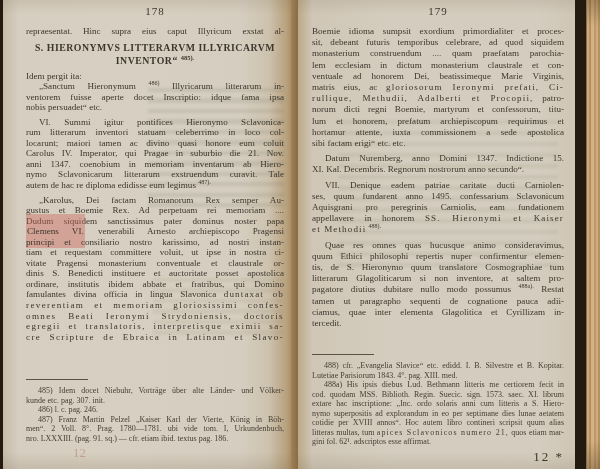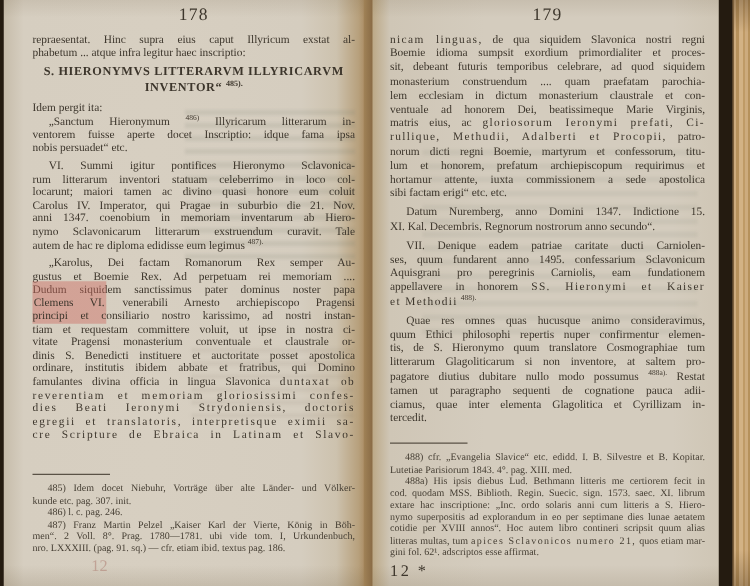--- a/index.html
+++ b/index.html
@@ -27,21 +27,21 @@
     background:linear-gradient(90deg,#a08257 0,#8a6c46 35%,#97794f 60%,#b79a6f 85%,#c3ab83 100%);
   }
   .page-edges{
     position:absolute;top:0;left:586px;width:14px;height:469px;
     background:
       linear-gradient(180deg, rgba(60,40,18,.30) 0, rgba(0,0,0,0) 26px, rgba(0,0,0,0) 440px, rgba(60,40,18,.30) 469px),
       repeating-linear-gradient(90deg,#cdab7e 0 2px,#b6915c 2px 4px,#d3b285 4px 7px,#bf9a66 7px 9px);
     border-left:1px solid #8d6f47;
   }
   .pagenum{
-    position:absolute;top:5px;font-size:14px;letter-spacing:1px;text-align:center;
+    position:absolute;top:5px;font-size:11px;letter-spacing:1px;text-align:center;
   }
   .page-left .pagenum{left:23px;width:258px;}
   .page-right .pagenum{left:14px;width:252px;}
   .textcol{position:absolute;}
   .page-left .body{left:23px;top:26px;width:258px;}
   .page-right .body{left:14px;top:26px;width:252px;}
   .line{
     font-size:9.1px;line-height:10.55px;
     text-align:justify;text-align-last:justify;
   }
@@ -60,41 +60,40 @@
   .fnrule{position:absolute;width:62px;border-top:1px solid #5a5246;}
   .page-left .fnrule{left:23px;top:379px;}
   .page-right .fnrule{left:14px;top:354px;}
   .footnotes{color:#453e33;}
   .page-left .footnotes{left:23px;top:386px;width:258px;}
   .page-right .footnotes{left:14px;top:361px;width:252px;}
   .footnotes .line{font-size:8px;line-height:9.55px;}
   .footnotes .line.indent{text-indent:12px;}
   .sig{position:absolute;font-size:13px;}
   .sig-left{left:70px;top:445px;color:rgba(158,92,82,.38);}
-  .sig-right{left:14px;top:449px;width:252px;text-align:left;letter-spacing:2px;}
+  .sig-right{left:14px;top:449px;width:252px;text-align:right;letter-spacing:2px;}
   .ghost{position:absolute;pointer-events:none;filter:blur(1.1px);}
   .ghost-1{left:145px;top:88px;width:136px;height:120px;
     background:repeating-linear-gradient(180deg,rgba(104,112,96,.13) 0 4px,rgba(0,0,0,0) 4px 10.5px);}
   .ghost-2{left:150px;top:278px;width:130px;height:60px;
     background:repeating-linear-gradient(180deg,rgba(110,100,82,.08) 0 4px,rgba(0,0,0,0) 4px 10.5px);}
   .ghost-3{left:40px;top:120px;width:220px;height:150px;
     background:repeating-linear-gradient(180deg,rgba(104,110,94,.09) 0 4px,rgba(0,0,0,0) 4px 11px);}
 </style>
 </head>
 <body>
 
 <div class="book">
 
   <div class="page page-left">
     <div class="ghost ghost-1"></div>
     <div class="ghost ghost-2"></div>
     <div class="pagenum">178</div>
     <div class="textcol body">
         <div class="line">repraesentat.  Hinc supra eius caput Illyricum exstat al-</div>
-        <div class="line short">phabetum ... atque infra legitur haec inscriptio:</div>
         <div class="line heading gap">S. HIERONYMVS LITTERARVM ILLYRICARVM</div>
         <div class="line heading">INVENTOR“ <span class="su">485).</span></div>
         <div class="line gap short">Idem pergit ita:</div>
         <div class="line indent">„Sanctum Hieronymum <span class="su">486)</span> Illyricarum litterarum in-</div>
         <div class="line">ventorem fuisse aperte docet Inscriptio: idque fama ipsa</div>
         <div class="line short">nobis persuadet“ etc.</div>
         <div class="line indent gap">VI.  Summi igitur pontifices Hieronymo Sclavonica-</div>
         <div class="line">rum litterarum inventori statuam celeberrimo in loco col-</div>
         <div class="line">locarunt; maiori tamen ac divino quasi honore eum coluit</div>
         <div class="line">Carolus IV. Imperator, qui Pragae in suburbio die 21. Nov.</div>
@@ -105,21 +104,21 @@
         <div class="line">gustus et Boemie Rex.  Ad perpetuam rei memoriam ....</div>
         <div class="line">Dudum siquidem sanctissimus pater dominus noster papa</div>
         <div class="line"><span class="hl">Clemens VI.</span> venerabili Arnesto archiepiscopo Pragensi</div>
         <div class="line">principi et consiliario nostro karissimo, ad nostri instan-</div>
         <div class="line">tiam et requestam committere voluit, ut ipse in nostra ci-</div>
         <div class="line">vitate Pragensi monasterium conventuale et claustrale or-</div>
         <div class="line">dinis S. Benedicti instituere et auctoritate posset apostolica</div>
         <div class="line">ordinare, institutis ibidem abbate et fratribus, qui Domino</div>
         <div class="line">famulantes divina officia in lingua Slavonica <span class="sp">duntaxat ob</span></div>
         <div class="line spaced">reverentiam et memoriam gloriosissimi confes-</div>
-        <div class="line spaced">dies Beati Ieronymi Strydoniensis, doctoris</div>
+        <div class="line spaced">omnes Beati Ieronymi Strydoniensis, doctoris</div>
         <div class="line spaced">egregii et translatoris, interpretisque eximii sa-</div>
         <div class="line spaced">cre Scripture de Ebraica in Latinam et Slavo-</div>
       </div>
     <div class="fnrule"></div>
     <div class="textcol footnotes">
         <div class="line indent">485) Idem docet Niebuhr, Vorträge über alte Länder- und Völker-</div>
         <div class="line short">kunde etc. pag. 307. init.</div>
         <div class="line indent short">486) l. c. pag. 246.</div>
         <div class="line indent">487) Franz Martin Pelzel „Kaiser Karl der Vierte, König in Böh-</div>
         <div class="line">men“.  2 Voll.  8°.  Prag. 1780—1781.  ubi vide tom. I, Urkundenbuch,</div>
@@ -127,21 +126,20 @@
       </div>
     <div class="sig sig-left">12</div>
   </div>
 
   <div class="gutter"></div>
 
   <div class="page page-right">
     <div class="ghost ghost-3"></div>
     <div class="pagenum">179</div>
     <div class="textcol body">
-        <div class="line"><span class="sp">nicam linguas,</span> de qua siquidem Slavonica nostri regni</div>
         <div class="line">Boemie idioma sumpsit exordium primordialiter et proces-</div>
         <div class="line">sit, debeant futuris temporibus celebrare, ad quod siquidem</div>
         <div class="line">monasterium construendum .... quam praefatam parochia-</div>
         <div class="line">lem ecclesiam in dictum monasterium claustrale et con-</div>
         <div class="line">ventuale ad honorem Dei, beatissimeque Marie Virginis,</div>
         <div class="line">matris eius, ac <span class="sp">gloriosorum Ieronymi prefati, Ci-</span></div>
         <div class="line"><span class="sp">rullique, Methudii, Adalberti et Procopii,</span> patro-</div>
         <div class="line">norum dicti regni Boemie, martyrum et confessorum, titu-</div>
         <div class="line">lum et honorem, prefatum archiepiscopum requirimus et</div>
         <div class="line">hortamur attente,  iuxta commissionem a sede apostolica</div>

